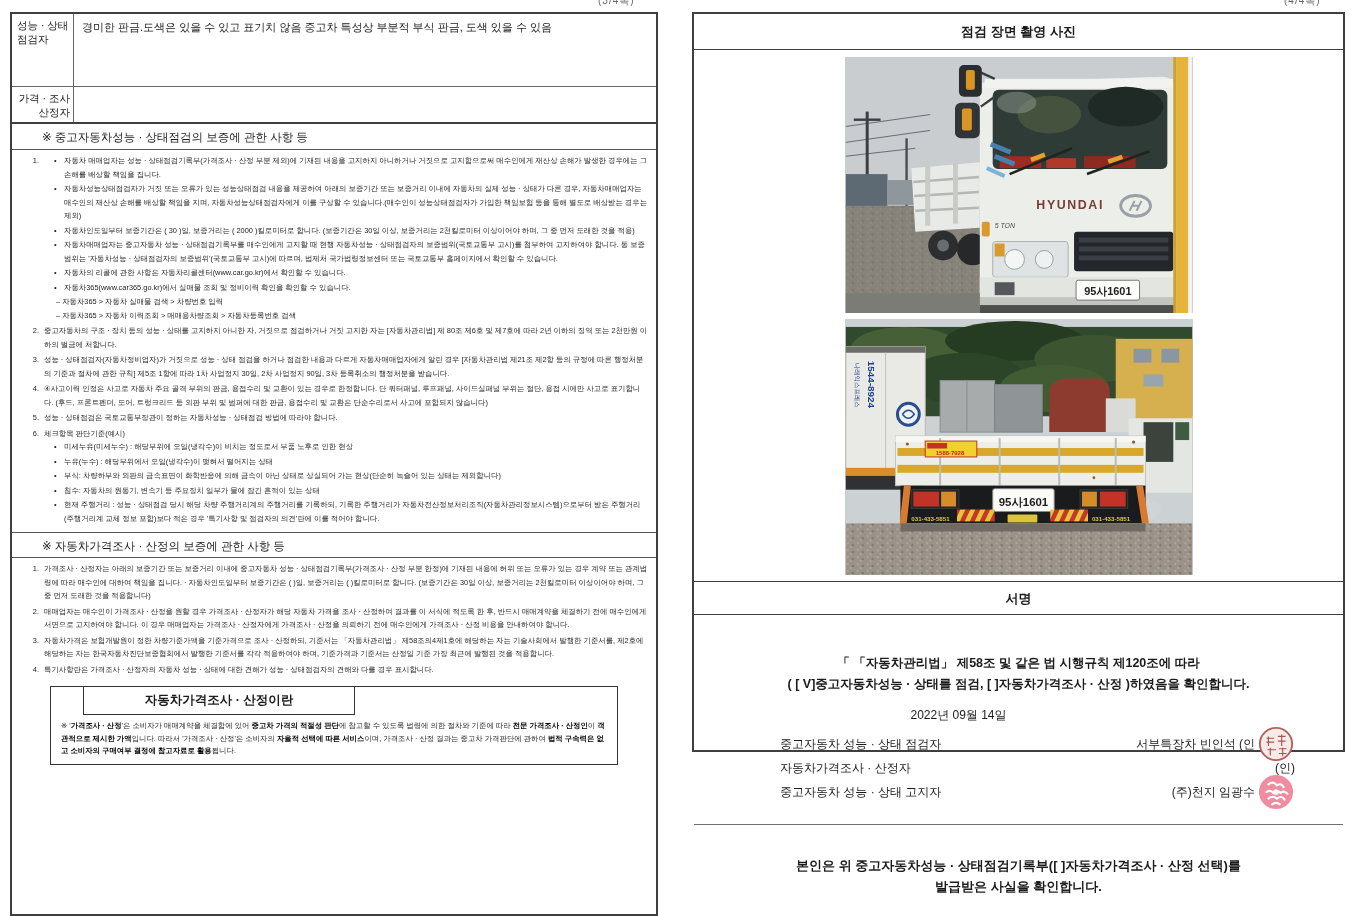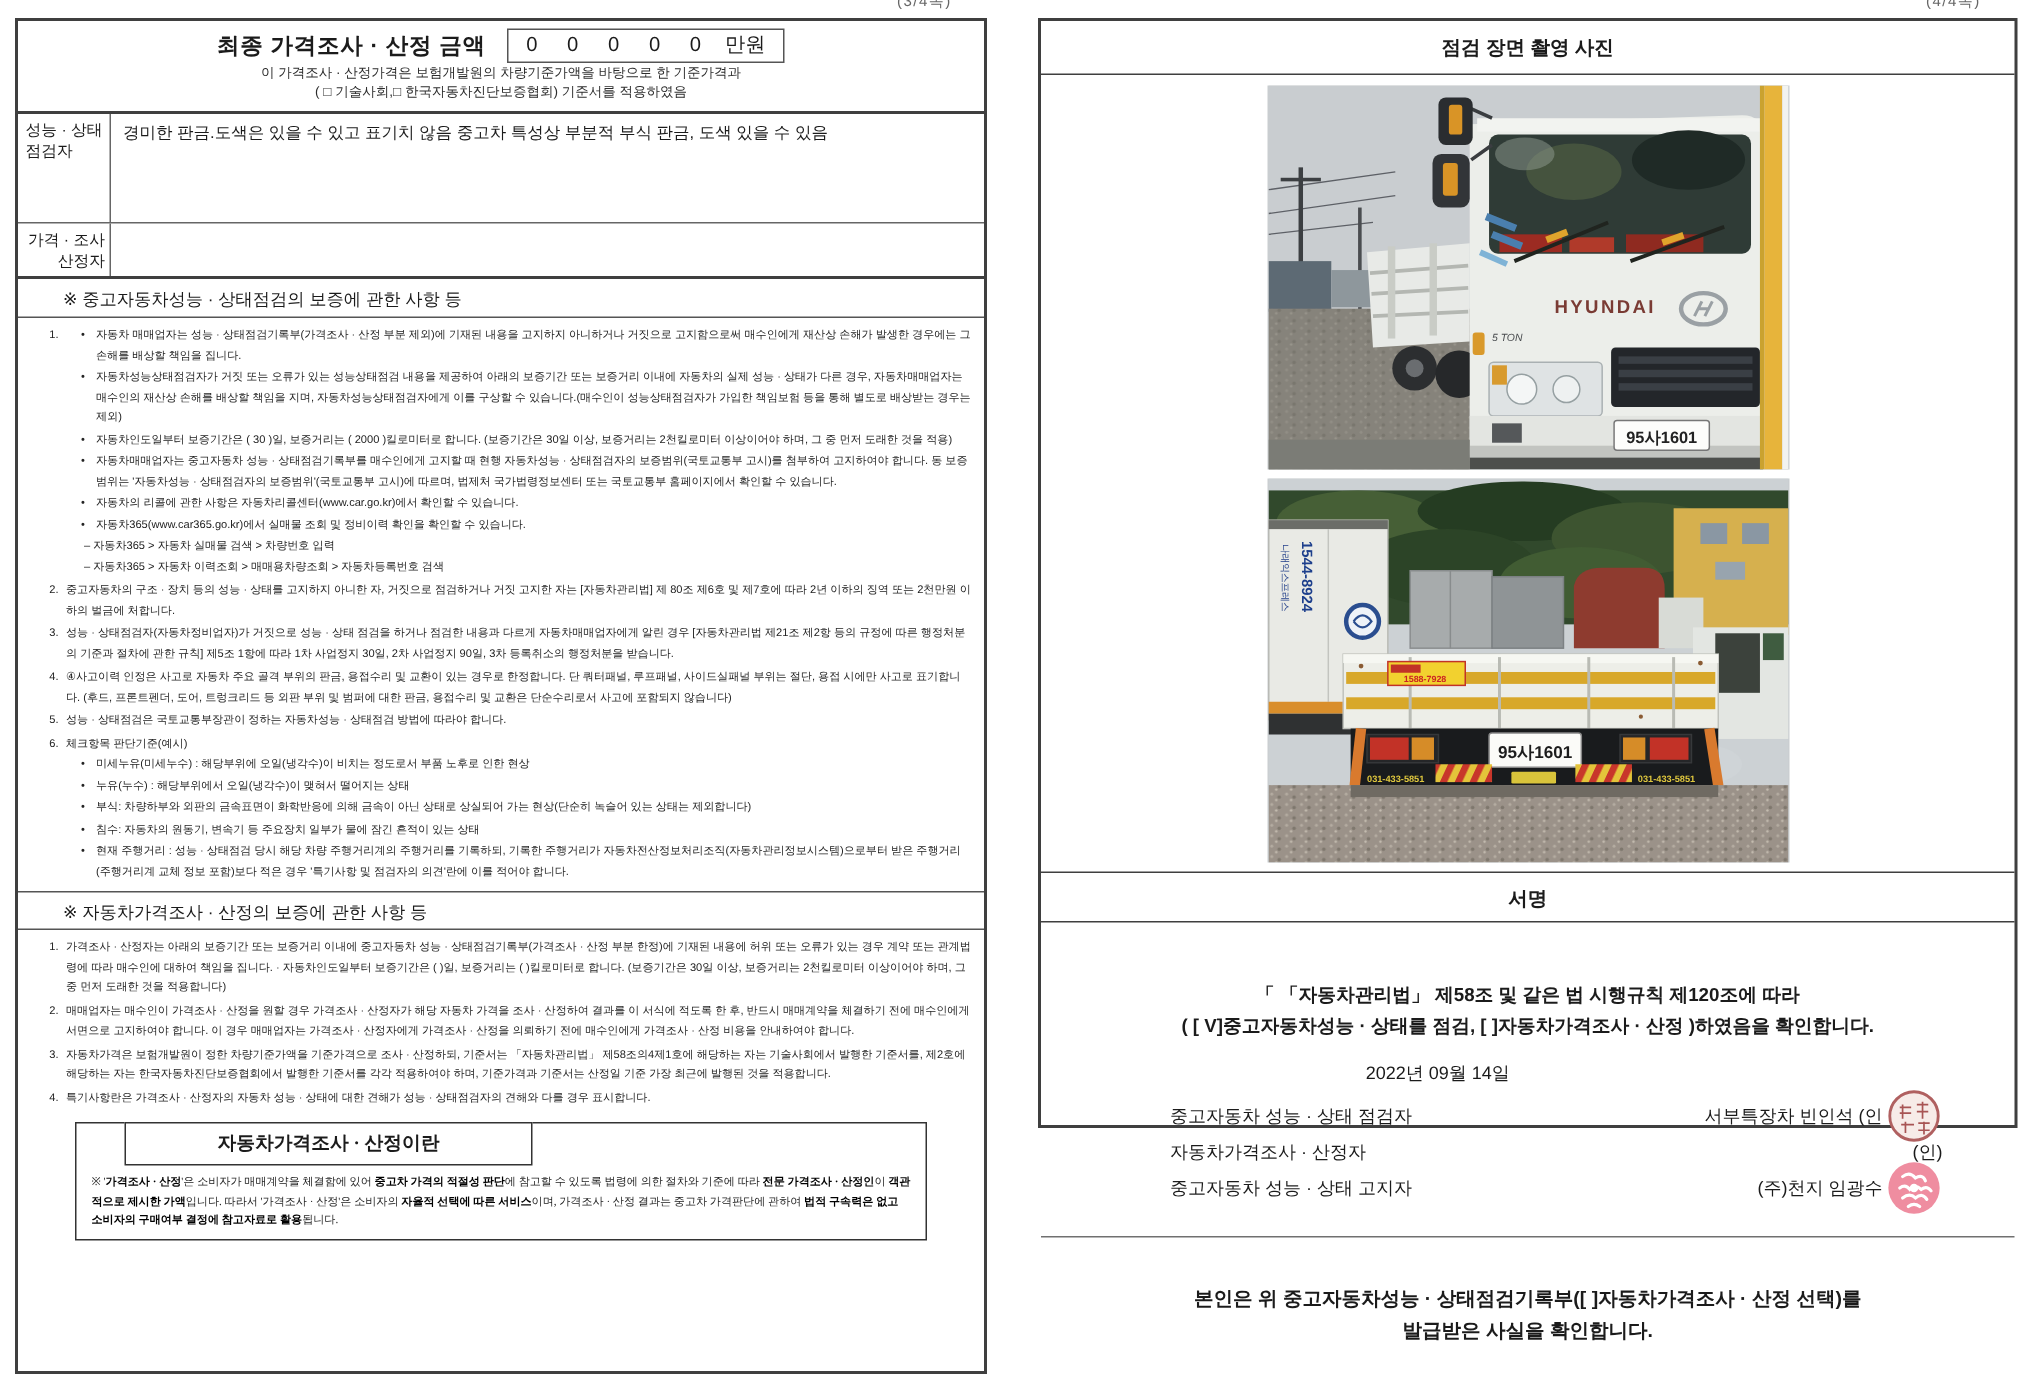--- a/index.html
+++ b/index.html
@@ -31,21 +31,21 @@
   .band{height:23px;line-height:23px;border-bottom:1.5px solid #3f3f3f;text-align:center;font-weight:bold;font-size:11px;box-sizing:border-box;}
   .sec-title{height:26px;box-sizing:border-box;border-bottom:1px solid #555;font-size:11.5px;padding:6px 0 0 30px;}
   .sec-title.top{border-top:1px solid #555;margin-top:2px;}
   .fineprint{padding:4px 8px 2px 12px;font-size:7.4px;line-height:13.5px;color:#222;}
   .fp-item{display:flex;margin-bottom:2px;}
   .fp-num{width:15px;text-align:right;margin-right:5px;flex:none;}
   .fp-body{flex:1;}
   .fp-bullet{display:flex;margin:0 0 1px 10px;}
   .fp-bullet .dot{width:10px;flex:none;}
   .fp-sub2{margin-left:12px;}
-  .def-box{margin:6px 38px 0 38px;border:1.5px solid #333;padding:0 0 6px 0;font-family:Liberation Serif, serif;}
+  .def-box{margin:6px 38px 0 38px;border:1.5px solid #333;padding:0 0 6px 0;}
   .def-title{width:270px;margin:-1px 0 3px 32px;border:1.5px solid #333;text-align:center;font-weight:bold;font-size:12.5px;padding:5px 0;background:#fff;}
   .def-body{font-size:7.4px;line-height:12.5px;padding:2px 10px 0 10px;color:#222;}
   .def-body b{color:#000;}
 
   
   .r-band{height:36px;line-height:36px;border-bottom:1.5px solid #3f3f3f;text-align:center;font-weight:bold;font-size:13px;box-sizing:border-box;}
   .photo-wrap{padding-top:7px;}
   svg.photo{display:block;margin:0 auto 6px auto;width:348px;height:256px;background:#c9cdd0;}
   .sig-band{height:34px;line-height:34px;border-top:1.5px solid #3f3f3f;border-bottom:1.5px solid #3f3f3f;text-align:center;font-weight:bold;font-size:13px;box-sizing:border-box;margin-top:6px;}
   .sig-sec{padding-top:38px;}
@@ -77,31 +77,20 @@
       <rect width="5" height="14" fill="#c8362b"></rect>
     </pattern>
   </defs>
 </svg>
 
 <span class="pgind" style="left:598px;">(3/4쪽)</span>
 <span class="pgind" style="left:1284px;">(4/4쪽)</span>
 
 <div class="sheet" id="sheetL">
 
-  <div class="fp-header">
-    <div class="fp-title-row">
-      <span class="fp-title">최종 가격조사 · 산정 금액</span>
-      <span class="amount-box">
-        <span class="digits">0 0 0 0 0</span>
-        <span class="unit">만원</span>
-      </span>
-    </div>
-    <div class="fp-sub">이 가격조사 · 산정가격은 보험개발원의 차량기준가액을 바탕으로 한 기준가격과</div>
-    <div class="fp-sub">( □ 기술사회,□ 한국자동차진단보증협회) 기준서를 적용하였음</div>
-  </div>
 
   <div class="notes-table">
     <div class="nt-right">
       <div class="nt-row h1">
         <div class="nt-role">성능 · 상태점검자</div>
         <div class="nt-comment">경미한 판금.도색은 있을 수 있고 표기치 않음 중고차 특성상 부분적 부식 판금, 도색 있을 수 있음</div>
       </div>
       <div class="nt-row h2">
         <div class="nt-role">가격 · 조사산정자</div>
         <div class="nt-comment"></div>

